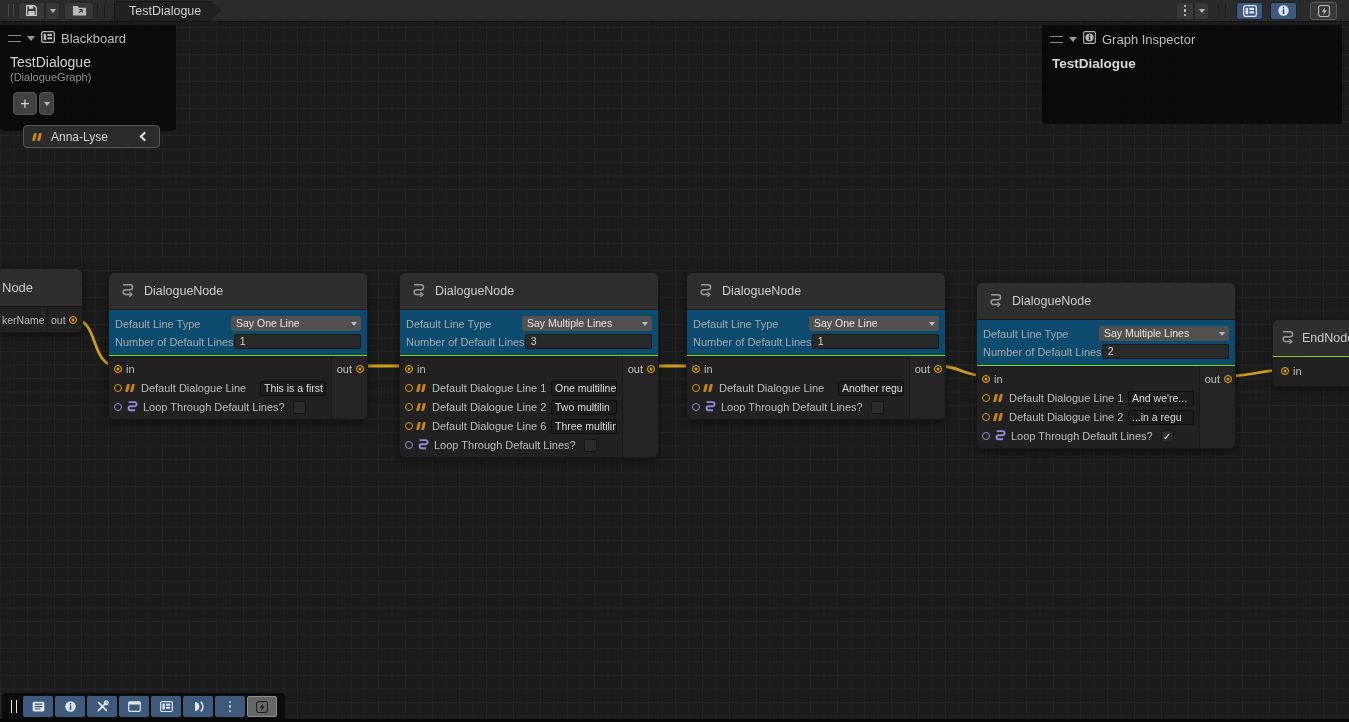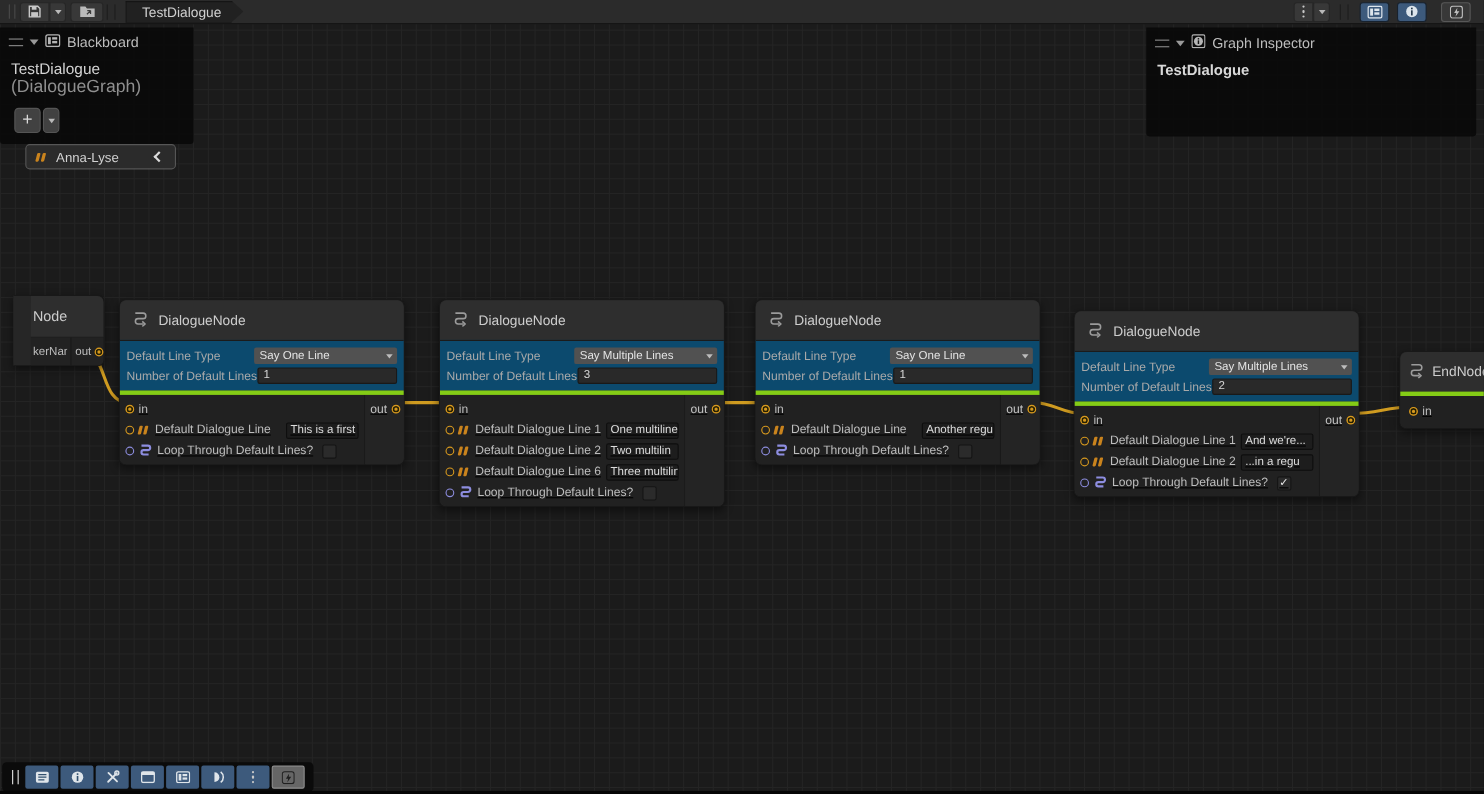--- a/index.html
+++ b/index.html
@@ -28,21 +28,21 @@
   .toggle.on{background:#3d5a7c;border:1px solid #18222e;color:#dde5ec;}
   .toggle.off{background:#383838;border:1px solid #585858;color:#c0c0c0;}
   .kebab{display:flex;flex-direction:column;gap:2px;}
   .kebab i{width:2.5px;height:2.5px;border-radius:50%;background:#c9c9c9;}
   
   .panel{position:absolute;background:rgba(10,10,10,0.97);z-index:40;border-radius:0 0 3px 3px;}
   .phead{display:flex;align-items:center;gap:6px;padding:6px 8px 4px 8px;color:#bdbdbd;font-size:13px;}
   .drag{width:13px;height:7px;border-top:1.6px solid #8b8b8b;border-bottom:1.6px solid #8b8b8b;}
   .fold{width:0;height:0;border:4px solid transparent;border-top:5.5px solid #9a9a9a;margin-top:4px;}
   .bb-name{margin:4px 0 0 10px;font-size:14px;color:#d4d4d4;}
-  .bb-sub{margin:1px 0 0 10px;font-size:16px;color:#8f8f8f;}
+  .bb-sub{margin:1px 0 0 10px;font-size:11px;color:#8f8f8f;}
   .bb-add{display:flex;gap:2px;margin:9px 0 0 13px;}
   .addbtn{width:24px;height:23px;background:#414141;border:1px solid #555;border-radius:4px;color:#d9d9d9;
           font-size:16px;display:flex;align-items:center;justify-content:center;line-height:1;}
   .addcaret{width:15px;height:23px;background:#414141;border:1px solid #555;border-radius:4px;
             display:flex;align-items:center;justify-content:center;}
   .pill{margin:10px 0 0 23px;width:137px;height:23px;display:flex;align-items:center;gap:7px;padding:0 9px;
         background:#2b2b2b;border:1px solid #565656;border-radius:4px;font-size:12px;color:#d2d2d2;}
   .chev{width:7px;height:7px;border-left:2px solid #dcdcdc;border-bottom:2px solid #dcdcdc;
         transform:rotate(45deg);margin-left:auto;margin-right:2px;}
   .gi-name{margin:5px 0 0 10px;font-size:13.5px;font-weight:bold;color:#d8d8d8;}
@@ -52,21 +52,21 @@
   .ntitle{display:flex;align-items:center;gap:7px;height:36px;padding:0 10px;background:#2e2e2e;
           border-radius:6px 6px 0 0;font-size:12.5px;color:#cdcdcd;}
   .props{background:#0c4a6e;padding:4px 6px;border-top:1px solid #1b1b1b;}
   .prop{display:flex;align-items:center;height:17px;margin:1px 0;}
   .plab{flex:1;font-size:11px;color:#a9a9a9;white-space:nowrap;}
   .dd{width:130px;height:15px;background:#515151;border-radius:2px;color:#e3e3e3;font-size:10.5px;
       line-height:15px;padding:0 15px 0 5px;position:relative;white-space:nowrap;overflow:hidden;}
   .dd::after{content:"";position:absolute;right:4px;top:5.5px;border:3.5px solid transparent;border-top:4.5px solid #bdbdbd;}
   .nf{width:130px;height:15px;background:#292929;border:1px solid #191919;border-radius:2px;color:#d6d6d6;
       font-size:10.5px;line-height:13px;padding:0 5px;}
-  .ports{display:flex;border-top:4px solid #84cc16;text-decoration:underline;}
+  .ports{display:flex;border-top:1px solid #84cc16;}
   .lports{flex:1;padding:4px 0 2px 5px;border-right:1px solid #191919;background:#212121;border-radius:0 0 0 6px;}
   .oports{width:35px;background:#242424;padding:4px 3px 0 0;border-radius:0 0 6px 0;}
   .prow{display:flex;align-items:center;gap:4px;height:18px;margin-bottom:1px;font-size:11px;color:#bdbdbd;padding-right:5px;}
   .orow{display:flex;justify-content:flex-end;align-items:center;gap:4px;height:18px;font-size:11px;color:#c2c2c2;}
   .pl{white-space:nowrap;}
   .pd{flex:none;width:8px;height:8px;border-radius:50%;border:1.5px solid #d7991e;}
   .pd.fill{background:#d7991e;box-shadow:inset 0 0 0 1.5px #262003;}
   .pd.purple{border-color:#8d8ddf;}
   .fld{margin-left:auto;flex:none;width:66px;height:15px;background:#1d1d1d;border:1px solid #0e0e0e;
        border-radius:2px;color:#dcdcdc;font-size:10.5px;line-height:13px;padding:0 3px;
@@ -98,21 +98,21 @@
 <div class="canvas">
 
   <svg class="edges" width="1349" height="722">
     <path d="M75 320 C99 320 90 366 117 366"></path>
     <path d="M362 366 L408 366"></path>
     <path d="M652 366 L695 366"></path>
     <path d="M939 366 C959 366 965 376 985 376"></path>
     <path d="M1229 376 C1253 376 1260 370 1284 370"></path>
   </svg>
 
-  <div class="node" style="left:12px;top:268px;width:83px;height:65px;border-radius:0 6px 6px 0;border-left:none;padding-left:16px;">
+  <div class="node" style="left:0;top:268px;width:83px;height:65px;border-radius:0 6px 6px 0;border-left:none;">
     <div class="n0title">
       <span>Node</span>
     </div>
     <div class="n0row">
       <span class="pl" style="width:42px;overflow:hidden;">kerName</span>
       <span class="vsep"></span>
       <span class="pl">out</span>
       <span class="pd fill"></span>
     </div>
   </div>

